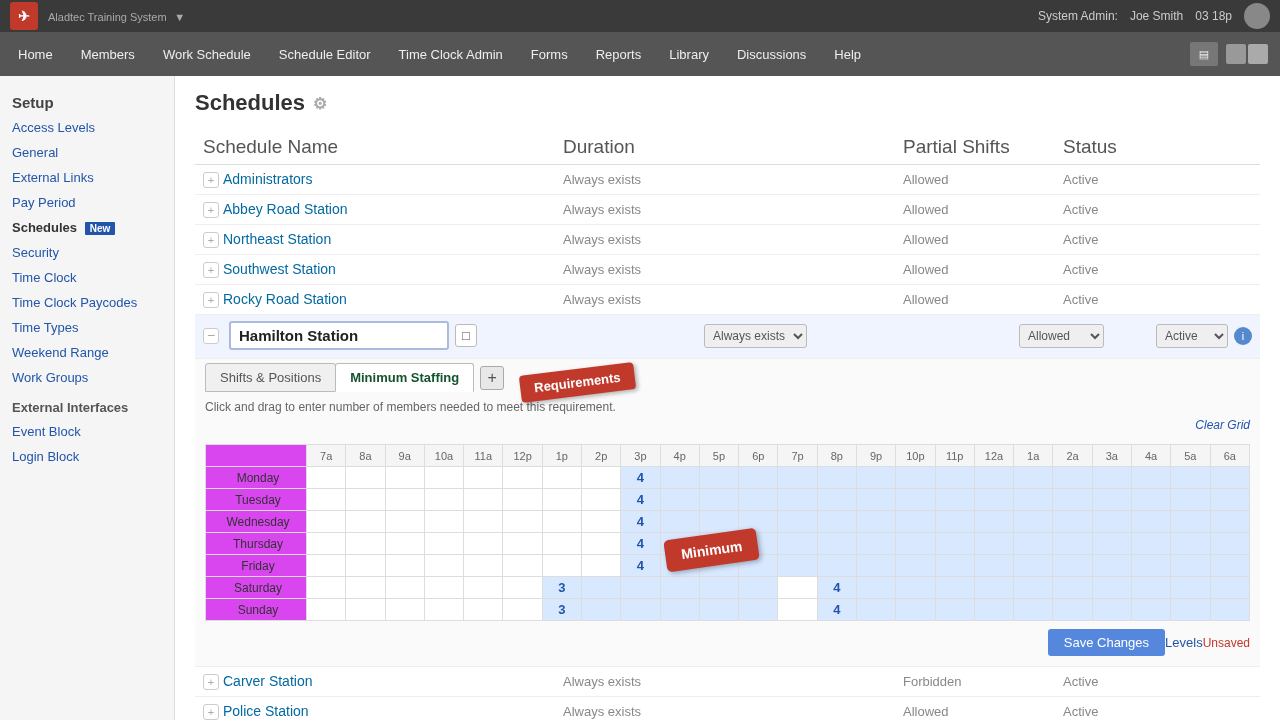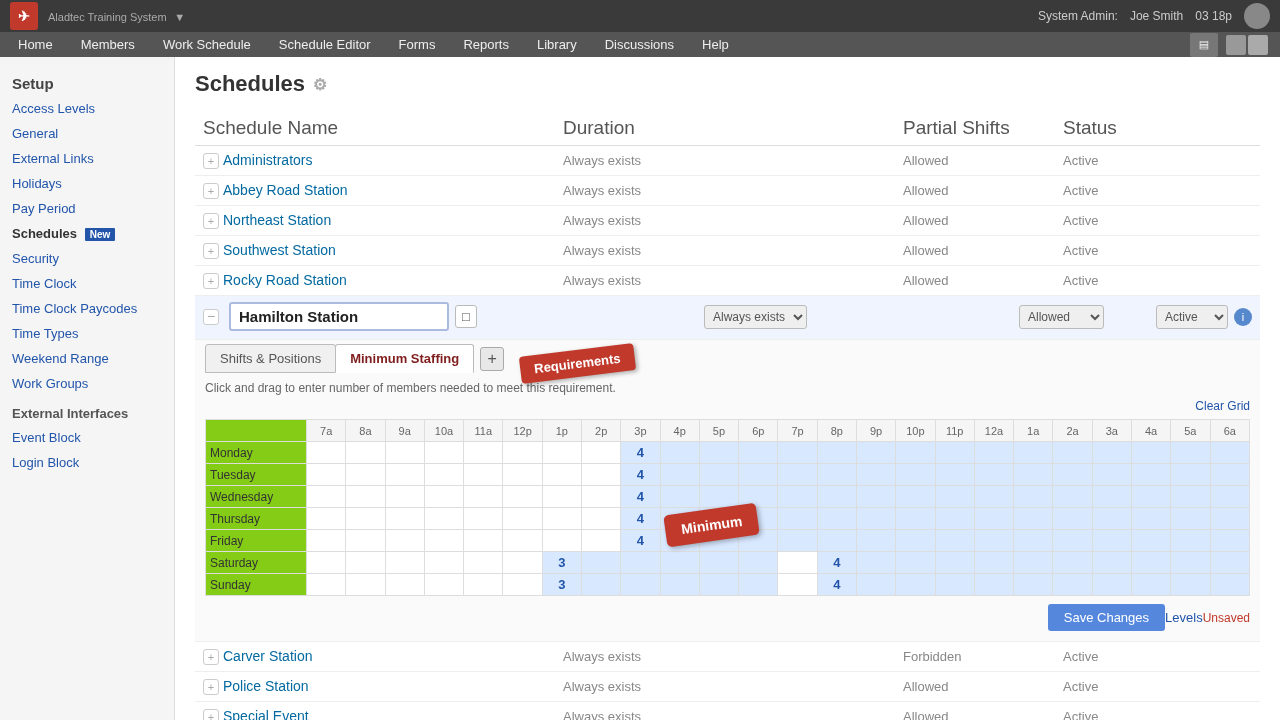--- a/index.html
+++ b/index.html
@@ -28,21 +28,21 @@
     .top-bar-app span { color: #aaa; font-size: 11px; margin-left: 4px; }
     .top-bar-right { display: flex; align-items: center; gap: 12px; color: #ccc; font-size: 12px; }
     .top-bar-right .avatar {
       width: 26px; height: 26px; border-radius: 50%;
       background: #888;
     }
 
     
     .nav-bar {
       background: #555;
-      height: 25px;
+      height: 44px;
       display: flex;
       align-items: stretch;
       padding: 0 4px;
     }
     .nav-item {
       color: #eee;
       padding: 0 14px;
       display: flex;
       align-items: center;
       font-size: 13px;
@@ -229,40 +229,41 @@
       font-size: 13px;
       border: 1px solid #bbb;
       background: #f0f0f0;
       cursor: pointer;
       color: #555;
       border-radius: 3px 3px 0 0;
     }
     .tab-btn.active {
       background: white;
       border-bottom: 1px solid white;
-      color: #7f1d1d;
+      color: #14532d;
       font-weight: bold;
     }
     .tab-btn + .tab-btn { margin-left: -1px; }
     .tab-add-btn {
       width: 24px; height: 24px;
       border: 1px solid #aaa;
       background: #e8e8e8;
       border-radius: 3px;
       cursor: pointer;
       display: flex; align-items: center; justify-content: center;
       font-size: 16px; color: #555;
       margin-left: 6px;
     }
 
     
     .grid-header-row {
       display: flex;
       justify-content: flex-end;
-      margin-bottom: 6px;
+      margin-bottom: 12px;
+      font-style: italic;
     }
     .clear-grid-link {
       color: #2255aa;
       cursor: pointer;
       font-size: 12px;
     }
     .staffing-grid {
       width: 100%;
       border-collapse: collapse;
       font-size: 11px;
@@ -274,23 +275,23 @@
       height: 22px;
       min-width: 28px;
     }
     .staffing-grid th {
       background: #f5f5f5;
       color: #666;
       font-weight: normal;
       font-size: 11px;
     }
     .staffing-grid .day-cell {
-      text-align: left;
+      text-align: center;
       padding-left: 4px;
-      background: #84cc16;
+      background: #d946ef;
       min-width: 72px;
       font-size: 12px;
       margin-left: 28px;
     }
     .cell-value {
       color: #2255aa;
       font-weight: bold;
     }
     .cell-blue {
       background: #d8e8ff;
@@ -341,20 +342,21 @@
     <span>03 18p</span>
     <div class="avatar"></div>
   </div>
 </div>
 
 <div class="nav-bar">
   <div class="nav-item">Home</div>
   <div class="nav-item">Members</div>
   <div class="nav-item">Work Schedule</div>
   <div class="nav-item">Schedule Editor</div>
+  <div class="nav-item">Time Clock Admin</div>
   <div class="nav-item">Forms</div>
   <div class="nav-item">Reports</div>
   <div class="nav-item">Library</div>
   <div class="nav-item">Discussions</div>
   <div class="nav-item">Help</div>
   <div class="nav-icons">
     <div class="icon-box">▤</div>
     <div style="display:flex;gap:2px;align-items:center;">
       <div style="width:20px;height:20px;background:#999;border-radius:2px;"></div>
       <div style="width:20px;height:20px;background:#aaa;border-radius:2px;"></div>
@@ -362,21 +364,20 @@
   </div>
 </div>
 
 <div class="main-layout">
 
   <div class="sidebar">
     <div class="sidebar-section-title">Setup</div>
     <a class="sidebar-link">Access Levels</a>
     <a class="sidebar-link">General</a>
     <a class="sidebar-link">External Links</a>
-    <a class="sidebar-link">Holidays</a>
     <a class="sidebar-link">Pay Period</a>
     <a class="sidebar-link active">
       <span>Schedules</span>
       <span class="badge">New</span>
     </a>
     <a class="sidebar-link">Security</a>
     <a class="sidebar-link">Time Clock</a>
     <a class="sidebar-link">Time Clock Paycodes</a>
     <a class="sidebar-link">Time Types</a>
     <a class="sidebar-link">Weekend Range</a>

